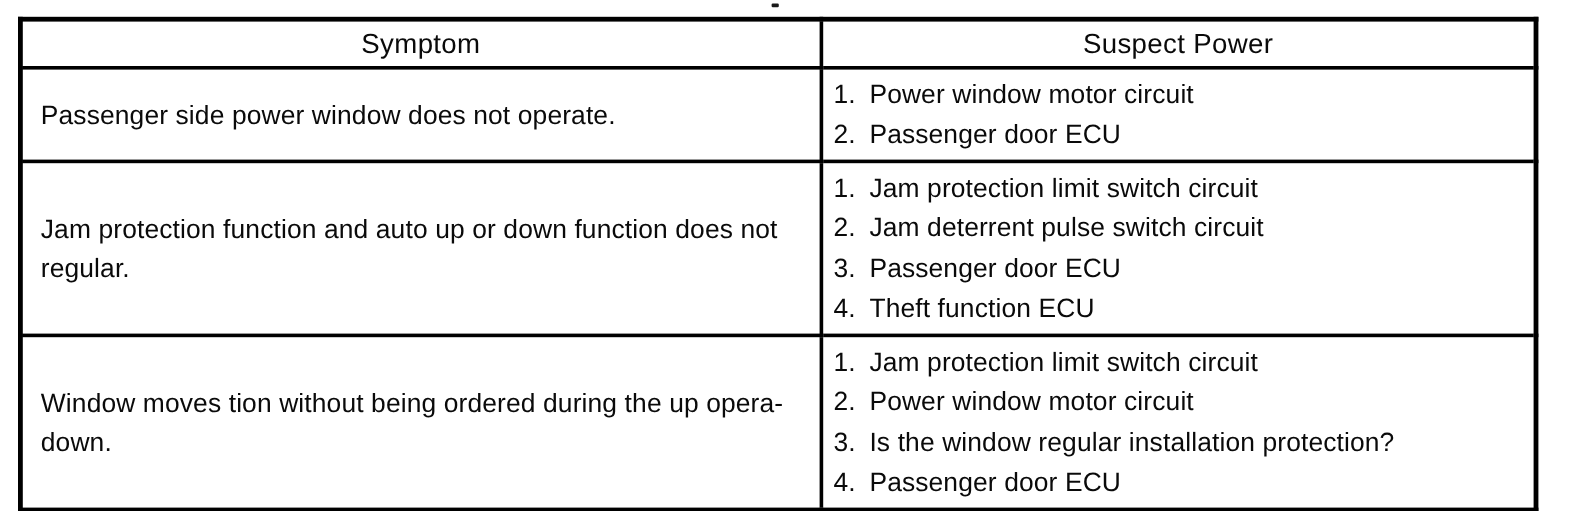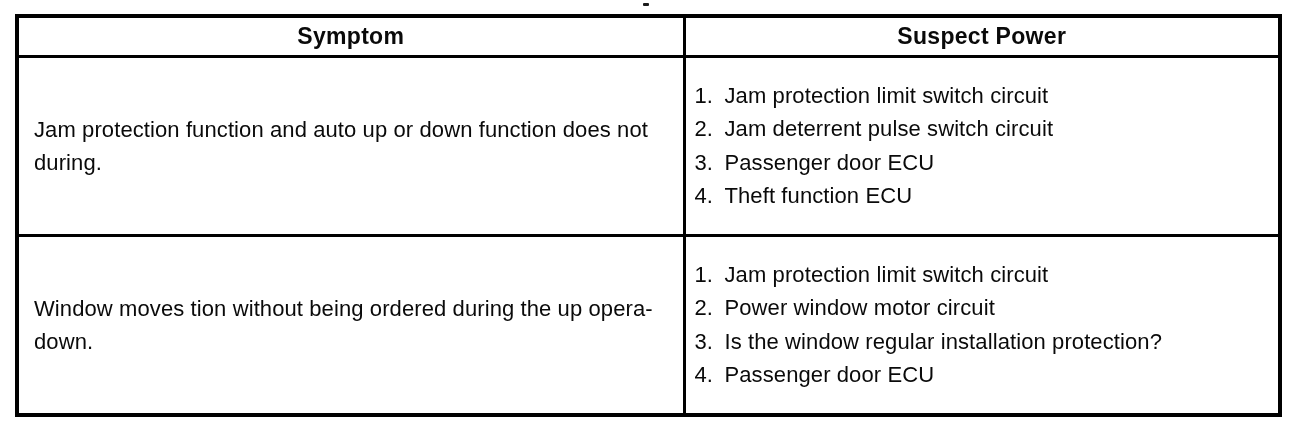--- a/index.html
+++ b/index.html
@@ -42,21 +42,21 @@
     border: 3px solid #000000;
   }
   table.trouble-table {
     border-width: 4px;
   }
   col.col-symptom  { width: 667px; }
   col.col-suspect  { width: 596px; }
   th.header-cell {
     height: 40px;
     font-size: 23px;
-    font-weight: 700;
+    font-weight: 400;
     text-align: center;
     vertical-align: middle;
     letter-spacing: 0.3px;
     margin-top: 32px;
   }
   td.symptom-cell {
     vertical-align: middle;
     padding: 4px 14px 4px 15px;
     font-size: 22px;
   }
@@ -100,25 +100,40 @@
       <col class="col-suspect">
     </colgroup>
     <thead>
       <tr class="header-row">
         <th class="header-cell">Symptom</th>
         <th class="header-cell">Suspect Power</th>
       </tr>
     </thead>
     <tbody>
 
+      <tr class="row-1">
+        <td class="symptom-cell">
+          <div class="symptom-line">Passenger side power window does not operate.</div>
+        </td>
+        <td class="suspect-cell">
+          <div class="suspect-item">
+            <span class="suspect-num">1.</span>
+            <span class="suspect-text">Power window motor circuit</span>
+          </div>
+          <div class="suspect-item">
+            <span class="suspect-num">2.</span>
+            <span class="suspect-text">Passenger door ECU</span>
+          </div>
+        </td>
+      </tr>
 
       <tr class="row-2">
         <td class="symptom-cell">
           <div class="symptom-line">Jam protection function and auto up or down function does not</div>
-          <div class="symptom-line">during.</div>
+          <div class="symptom-line">regular.</div>
         </td>
         <td class="suspect-cell">
           <div class="suspect-item">
             <span class="suspect-num">1.</span>
             <span class="suspect-text">Jam protection limit switch circuit</span>
           </div>
           <div class="suspect-item">
             <span class="suspect-num">2.</span>
             <span class="suspect-text">Jam deterrent pulse switch circuit</span>
           </div>

